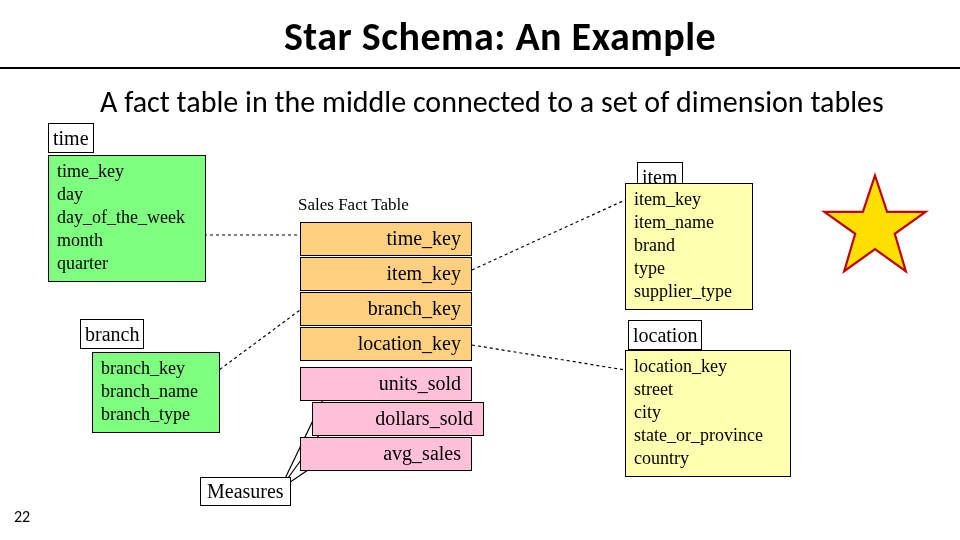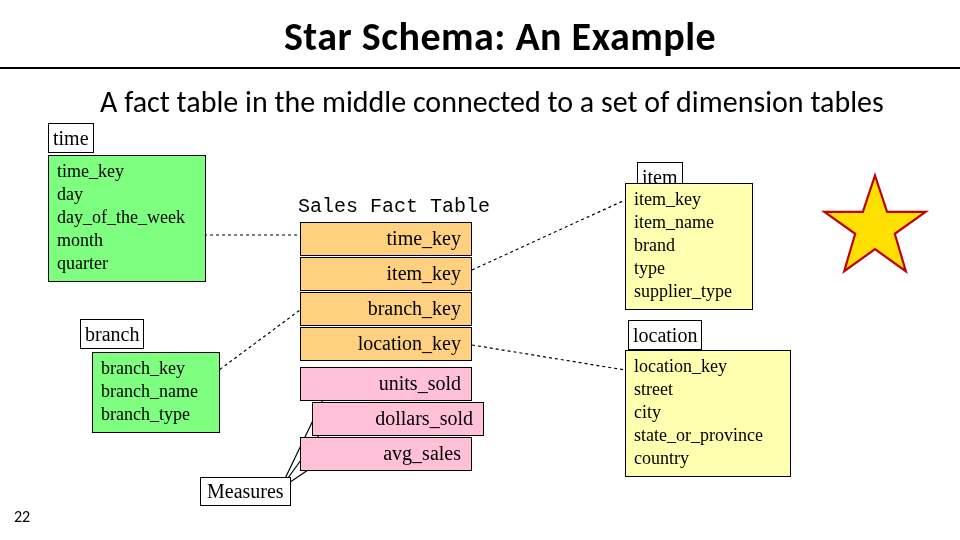--- a/index.html
+++ b/index.html
@@ -55,22 +55,21 @@
     border: 1.5px solid #000;
     font-size: 18px;
     padding: 4px 8px 6px 8px;
     line-height: 1.28;
   }
   .dim-body.green { background: #7fff7f; }
   .dim-body.yellow { background: #ffffb0; }
 
   .fact-title {
     position: absolute;
-    font-size: 20px;
-    font-family: Liberation Mono, monospace;
+    font-size: 17px;
   }
   .fact-row {
     position: absolute;
     border: 1.5px solid #000;
     font-size: 20px;
     text-align: right;
     padding: 3px 10px 4px 10px;
     line-height: 1.25;
     width: 150px;
   }

